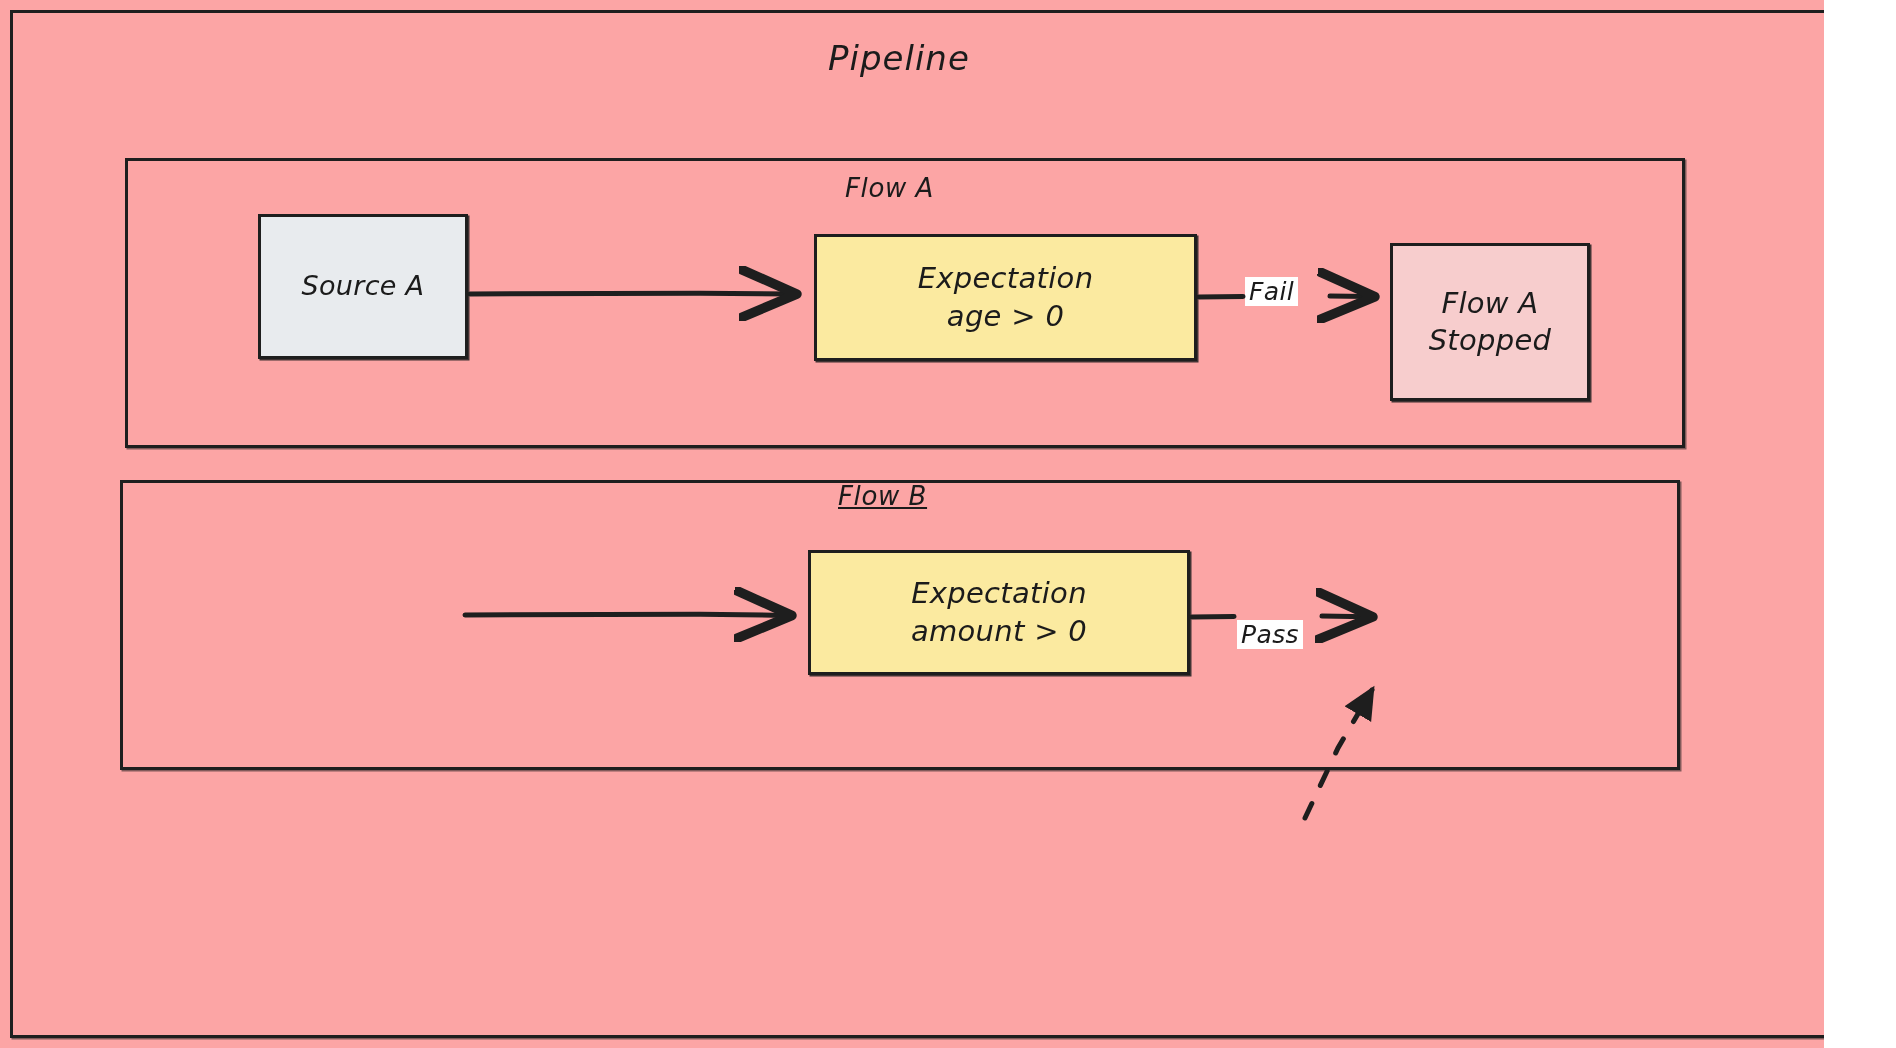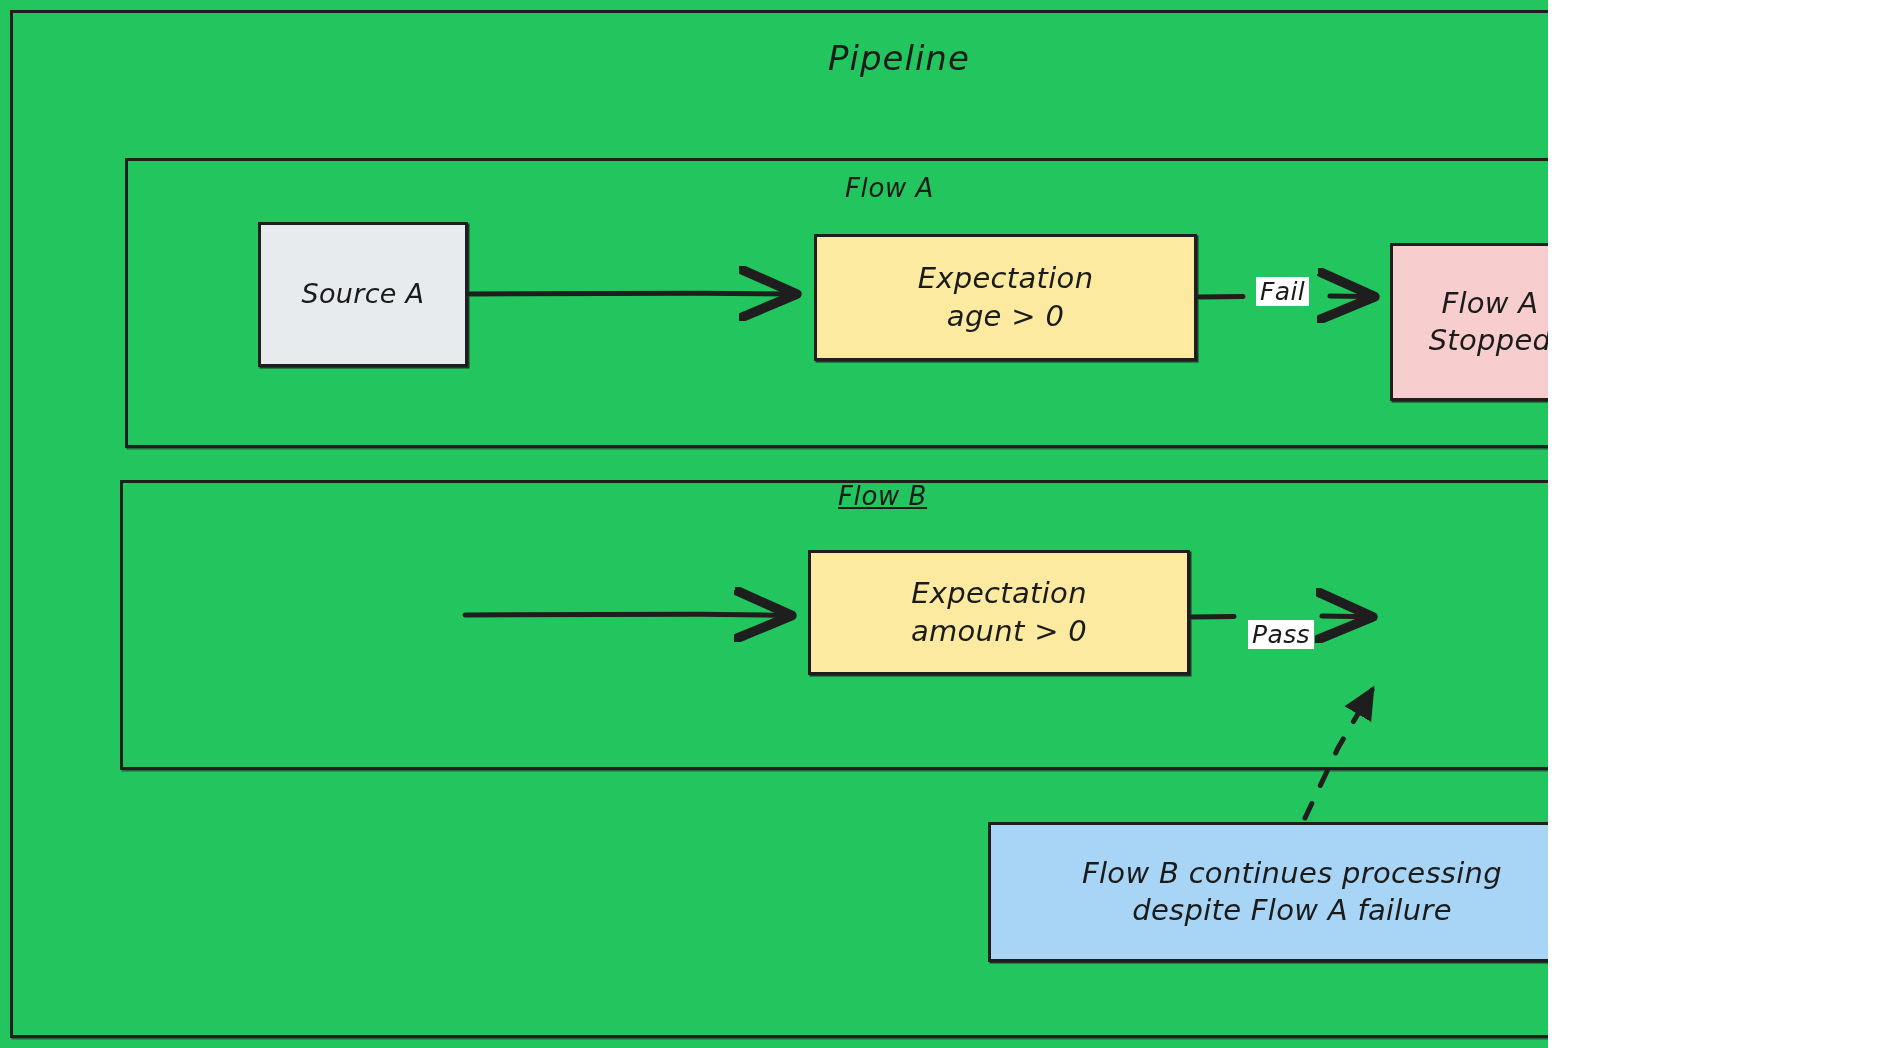--- a/index.html
+++ b/index.html
@@ -4,23 +4,23 @@
 <title>Pipeline Diagram</title>
 <style>
   * { box-sizing: border-box; }
   html, body {
     margin: 0; padding: 0;
     background: #ffffff;
     font-family: "DejaVu Sans", sans-serif;
   }
   #stage {
     position: relative;
-    width: 1548px;
+    width: 1824px;
     height: 1048px;
-    background: #22c55e;
+    background: #fca5a5;
     overflow: hidden;
   }
 
   
   .box {
     position: absolute;
     border: 3px solid #1e1e1e;
     display: flex;
     align-items: center;
     justify-content: center;
@@ -58,21 +58,20 @@
   }
   .edge-label {
     position: absolute;
     color: #1b1b1b;
     font-size: 25px;
     white-space: nowrap;
     font-style: italic;
     background: #ffffff;
     padding: 0 4px;
     letter-spacing: 0.4px;
-    margin-left: 11px;
   }
   .box-text {
     display: block;
     white-space: pre-line;
     font-style: italic;
   }
 
   
   #edges {
     position: absolute;
@@ -88,21 +87,21 @@
 <div id="stage">
 
   <div class="container-box" style="left:10px; top:10px; width:1872px; height:1028px;"></div>
 
   <div class="title" style="left:828px; top:38px;">Pipeline</div>
 
   <div class="container-box" style="left:125px; top:158px; width:1560px; height:290px;"></div>
 
   <div class="flow-label" style="left:845px; top:173px;">Flow A</div>
 
-  <div class="box" style="left:258px; top:222px; width:210px; height:145px; background:#e8ebee; font-size:27px;">
+  <div class="box" style="left:258px; top:214px; width:210px; height:145px; background:#e8ebee; font-size:27px;">
     <span class="box-text">Source A</span>
   </div>
 
   <div class="box" style="left:814px; top:234px; width:383px; height:127px; background:#fbeaa0; font-size:29px;">
     <span class="box-text">Expectation
 age &gt; 0</span>
   </div>
 
   <div class="box" style="left:1390px; top:243px; width:200px; height:158px; background:#f7cdcd; font-size:29px;">
     <span class="box-text">Flow A
@@ -117,24 +116,20 @@
 
 
   <div class="box" style="left:808px; top:550px; width:382px; height:125px; background:#fbeaa0; font-size:29px;">
     <span class="box-text">Expectation
 amount &gt; 0</span>
   </div>
 
 
   <div class="edge-label" style="left:1237px; top:620px;">Pass</div>
 
-  <div class="box" style="left:988px; top:822px; width:608px; height:140px; background:#a8d4f5; font-size:29px;">
-    <span class="box-text">Flow B continues processing
-despite Flow A failure</span>
-  </div>
 
   <svg id="edges" viewBox="0 0 1896 1048" xmlns="http://www.w3.org/2000/svg">
     <defs>
       <marker id="arrowOpen" viewBox="0 0 14 12" refX="11" refY="6" markerWidth="13" markerHeight="11" orient="auto-start-reverse">
         <path d="M0.5 0.8 L12.5 6 L0.5 11.2" fill="none" stroke="#1e1e1e" stroke-width="2.1" stroke-linecap="round" stroke-linejoin="round"></path>
       </marker>
       <marker id="arrowSolid" viewBox="0 0 10 10" refX="8" refY="5" markerWidth="7" markerHeight="7" orient="auto-start-reverse">
         <path d="M0 0.6 L9.4 5 L0 9.4 z" fill="#1e1e1e"></path>
       </marker>
     </defs>

